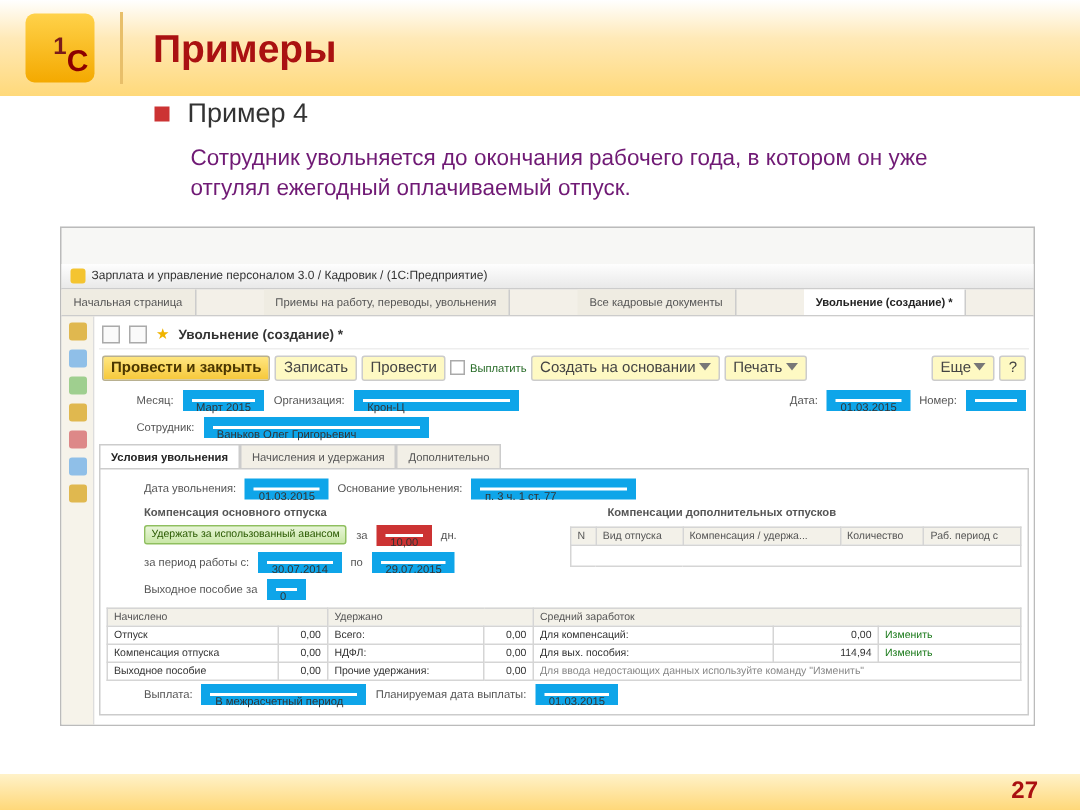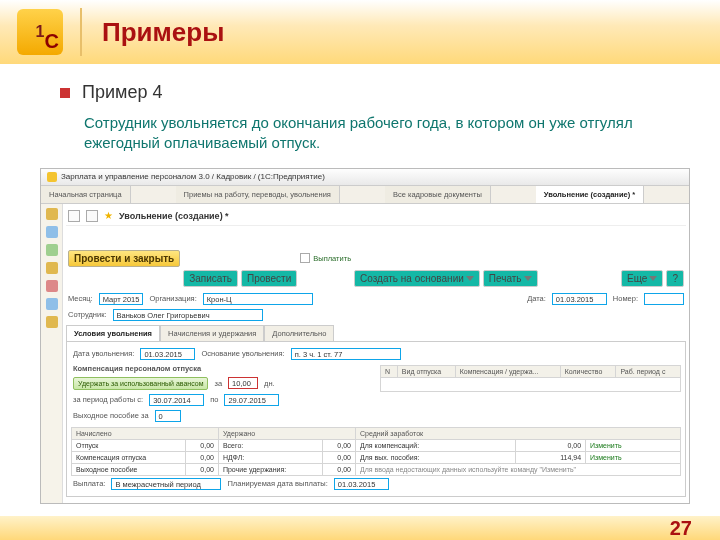--- a/index.html
+++ b/index.html
@@ -4,67 +4,67 @@
 <style>
   * { box-sizing: border-box; margin: 0; padding: 0; }
   html, body { width: 720px; height: 540px; font-family: Arial, sans-serif; background: #fff; overflow: hidden; }
   .slide { width: 720px; height: 540px; position: relative; }
   .top-band { height: 64px; background: linear-gradient(#fff, #ffe9b7 40%, #ffd97a); display: flex; align-items: center; }
   .logo { width: 80px; height: 64px; display: flex; align-items: center; justify-content: center; }
   .logo-box { width: 46px; height: 46px; background: linear-gradient(#ffd24a,#f4a900); border-radius: 6px; display:flex; align-items:center; justify-content:center; color:#7a1a1a; font-weight:bold; font-size:16px; position:relative; }
   .logo-box span.c { position:absolute; right:4px; bottom:2px; font-size:20px; color:#8b0000;}
   .title-bar { flex:1; padding-left: 20px; height: 48px; display:flex; align-items:center; border-left: 2px solid #e8bf6a; }
   .title-bar h1 { color:#a11; font-size: 26px; font-weight:bold; }
-  .body-pad { padding: 18px 60px 0 60px; }
+  .body-pad { padding: 1px 60px 0 60px; margin-left: 43px; }
   .bullet-row { display:flex; align-items:center; margin-bottom:10px;}
   .sqb { width:10px; height:10px; background:#c33; margin-right:12px;}
   .ex-title { font-size:18px; color:#333; }
-  .desc { margin-left: 24px; font-size:15px; color:#0f766e; line-height:1.35; max-width: 590px; }
+  .desc { margin-left: 24px; font-size:15px; color:#701a75; line-height:1.35; max-width: 590px; }
   .shot { margin: 14px 30px 0 40px; border:1px solid #bbb; background:#f7f7f5; font-size:8px; color:#333; }
-  .wtitle { background:linear-gradient(#fefefe,#e9e9e9); border-bottom:1px solid #ccc; padding:3px 6px; display:flex; align-items:center; gap:4px;}
+  .wtitle { background:linear-gradient(#fefefe,#e9e9e9); border-bottom:1px solid #ccc; padding:3px 6px; display:flex; align-items:center; gap:4px;margin-top:24px;}
   .wicon { width:10px;height:10px;background:#f4c430;border-radius:2px;}
   .tabs { display:flex; background:#f3f0e8; border-bottom:1px solid #ccc;gap:45px; }
   .tab { padding:4px 8px; border-right:1px solid #ccc; background:#efece2; font-size:7.5px; color:#555; white-space:nowrap;}
   .tab.active { background:#fff; color:#222; font-weight:bold;}
   .body2 { display:flex; }
   .sidebar { width:22px; background:#f6f3ea; border-right:1px solid #ddd; padding-top:4px; display:flex; flex-direction:column; align-items:center; gap:6px;}
   .sic { width:12px;height:12px; background:#e0b84f; border-radius:2px;}
   .sic.b { background:#8fbfe8;}
   .sic.g { background:#9fcf8f;}
   .sic.r { background:#d88;}
   .main { flex:1; background:#fff; padding:3px 3px 6px 3px; }
   .hdr-row { display:flex; align-items:center; gap:6px; padding:3px 2px; border-bottom:1px solid #eee;}
   .home-ic { width:12px;height:12px;border:1px solid #aaa;background:#fafafa;}
   .star-ic { color:#f0b400; font-size:10px;}
   .doc-title { font-weight:bold; font-size:9px;}
   .toolbar { display:flex; gap:3px; padding:4px 2px; align-items:center; flex-wrap:nowrap;}
   .btn { border:1px solid #b8b090; background:linear-gradient(#fefbe8,#f2e7b0); padding:2px 5px; border-radius:2px; font-size:10px; color:#5a4a10; white-space:nowrap;}
   .btn.yellow { background:linear-gradient(#ffe680,#f6c83a); color:#4a3600; font-weight:bold;}
-  .btn.plain { background:#14b8a6; border-color:#ccc; color:#444;margin-top:40px;}
+  .btn.plain { background:#fef9c3; border-color:#ccc; color:#444;}
   .lnk { color:#2a6d2a; font-size:7.5px; white-space:nowrap;}
-  .field-row { display:flex; gap:6px; align-items:center; padding:2px 2px; font-size:7.5px;}
+  .field-row { display:flex; gap:6px; align-items:center; padding:2px 2px; font-size:7.5px;margin-left:23px;}
   .lbl { color:#555; white-space:nowrap;}
-  .inp { border:1px solid #0ea5e9; background:#fff; padding:1px 3px; font-size:7.5px; min-width:40px; height:12px;}
+  .inp { border:6px solid #0ea5e9; background:#fff; padding:1px 3px; font-size:7.5px; min-width:40px; height:12px;}
   .inp.wide { min-width:110px;}
   .inp.date { min-width:55px;}
   .subtabs { display:flex; gap:0; margin-top:2px;}
   .subtab { padding:3px 7px; font-size:7.5px; border:1px solid #ccc; border-bottom:none; background:#f2efe6; color:#555;}
   .subtab.active { background:#fff; font-weight:bold; color:#222;}
   .panel { border:1px solid #ccc; padding:4px; background:#fff;}
   .row2 { display:flex; gap:8px;}
   .col { flex:1;}
   .mini-btn { background:linear-gradient(#e8f5d8,#c9e7a6); border:1px solid #8fbf5f; padding:2px 4px; font-size:7px; border-radius:2px; color:#2a5a00;}
   .grid { width:100%; border-collapse:collapse; margin-top:3px;}
   .grid th, .grid td { border:1px solid #d5d5d5; padding:2px 4px; font-size:7px; text-align:left; white-space:nowrap;}
   .grid th { background:#f3f1e9; font-weight:normal; color:#555;}
   .grid td.r { text-align:right;}
   .link-g { color:#1a7a1a;}
   .hint { color:#888; font-size:7px; }
   .footband { position:absolute; left:0; right:0; bottom:0; height:24px; background:linear-gradient(#fff2c9,#ffd879); display:flex; align-items:center; justify-content:flex-end; padding-right:28px;}
-  .folio { color:#a11; font-weight:bold; font-size:20px;}
+  .folio { color:#a11; font-weight:bold; font-size:16px;}
   .spacer { flex:1;}
   .tri { width:0;height:0;border-left:4px solid transparent;border-right:4px solid transparent;border-top:5px solid #777; display:inline-block; margin-left:2px; vertical-align:middle;}
   .chk {width:10px;height:10px;border:1px solid #aaa;background:#fff;display:inline-block;vertical-align:middle;}
 </style>
 </head>
 <body>
 
 <div class="slide">
   <div class="top-band">
     <div class="logo">
@@ -146,36 +146,39 @@
         <div class="panel">
           <div class="field-row">
             <span class="lbl">Дата увольнения:</span>
             <span class="inp date">01.03.2015</span>
             <span class="lbl">Основание увольнения:</span>
             <span class="inp wide">п. 3 ч. 1 ст. 77</span>
           </div>
           <div class="row2">
             <div class="col">
               <div class="field-row">
-                  <span class="lbl" style="font-weight:bold">Компенсация персоналом отпуска</span>
+                  <span class="lbl" style="font-weight:bold">Компенсация основного отпуска</span>
                 </div>
               <div class="field-row">
                 <span class="mini-btn">Удержать за использованный авансом</span>
                 <span class="lbl">за</span>
                 <span class="inp" style="min-width:30px;border-color:#c33">10,00</span>
                 <span class="lbl">дн.</span>
               </div>
               <div class="field-row">
                 <span class="lbl">за период работы с:</span>
                 <span class="inp date">30.07.2014</span>
                 <span class="lbl">по</span>
                 <span class="inp date">29.07.2015</span>
               </div>
             </div>
             <div class="col">
+              <div class="field-row">
+                  <span class="lbl" style="font-weight:bold">Компенсации дополнительных отпусков</span>
+                </div>
               <table class="grid">
                 <tbody>
                     <tr>
                   <th>N</th>
                   <th>Вид отпуска</th>
                   <th>Компенсация / удержа...</th>
                   <th>Количество</th>
                   <th>Раб. период с</th>
                 </tr>
                 <tr>

